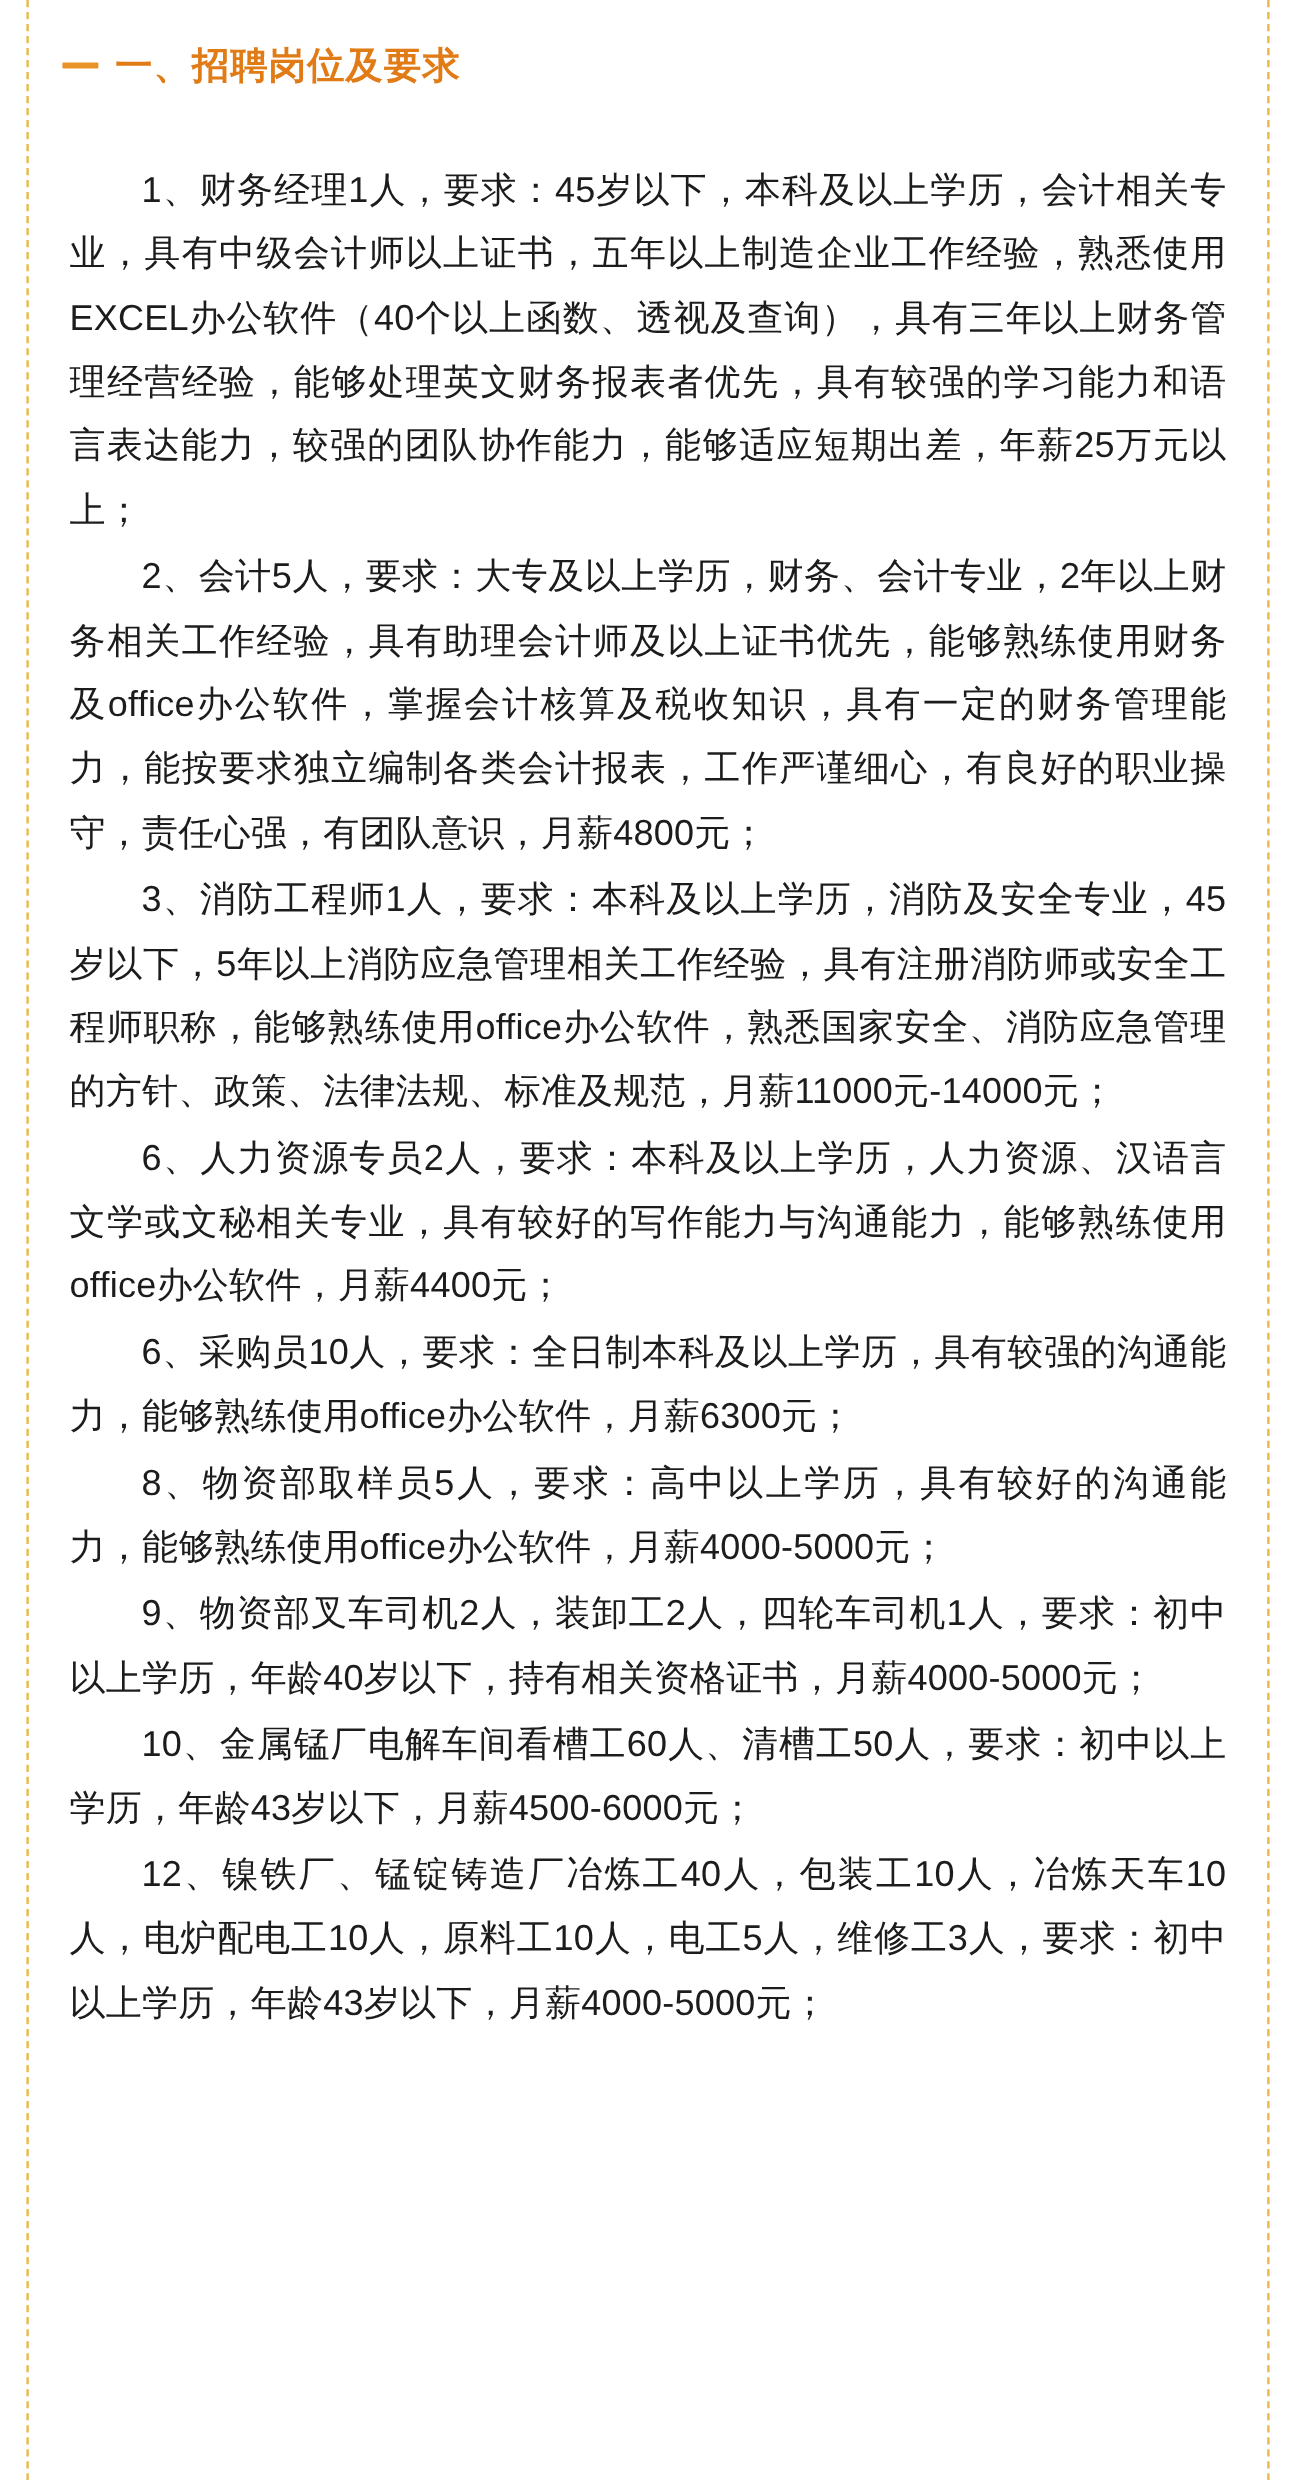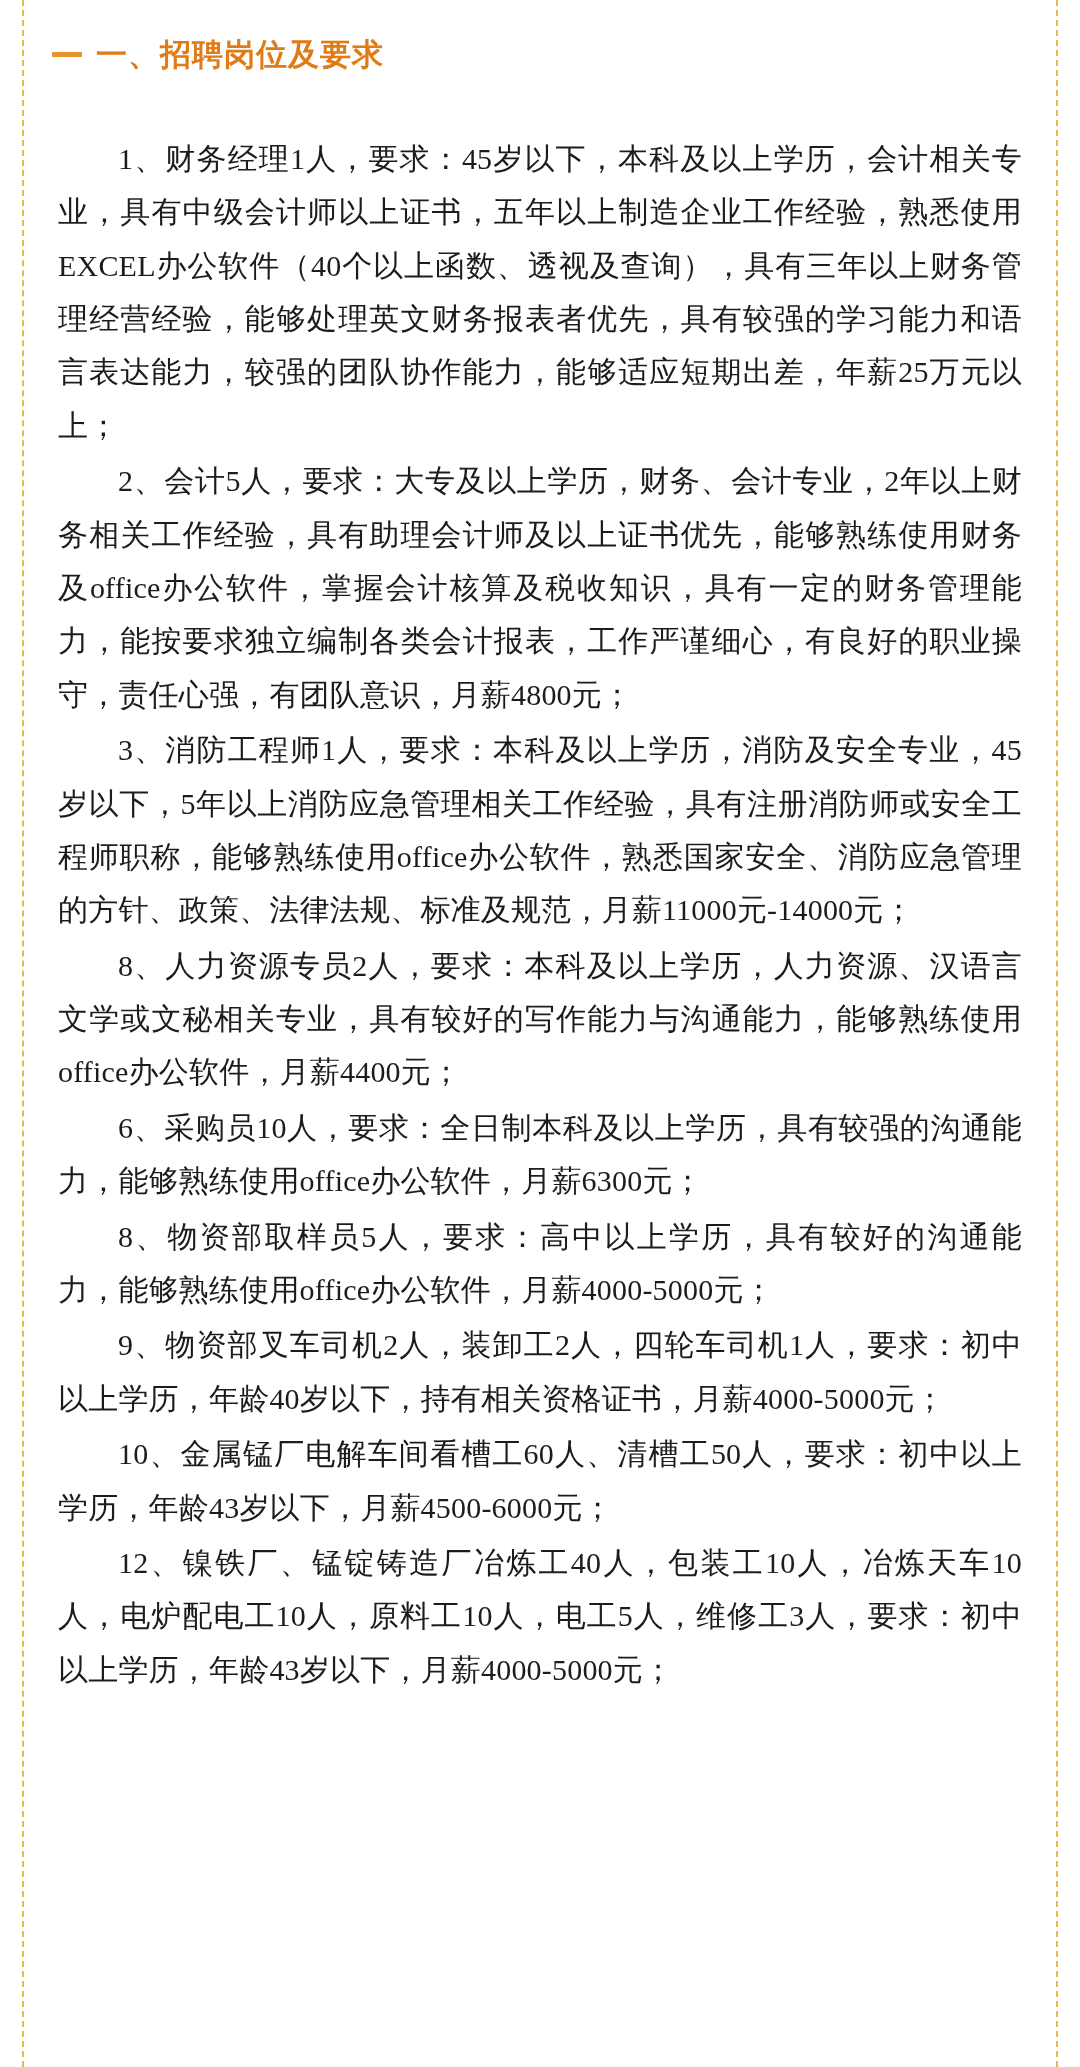--- a/index.html
+++ b/index.html
@@ -13,21 +13,20 @@
     font-family: "Liberation Sans", "DejaVu Sans", sans-serif;
     color: #1a1a1a;
     position: relative;
   }
   .page {
     position: relative;
     width: 1080px;
     min-height: 2067px;
     box-sizing: border-box;
     padding: 0 30px;
-    font-family: Liberation Serif, serif;
   }
   
   .page::before,
   .page::after {
     content: "";
     position: absolute;
     top: 0;
     bottom: 0;
     width: 0;
     border-left: 2px dashed #e8b94a;
@@ -77,21 +76,21 @@
 
   <div class="doc-header">
     <span class="header-bar"></span>
     <h1 class="header-title">一、招聘岗位及要求</h1>
   </div>
 
   <div class="doc-body">
     <p class="para">1、财务经理1人，要求：45岁以下，本科及以上学历，会计相关专业，具有中级会计师以上证书，五年以上制造企业工作经验，熟悉使用EXCEL办公软件（40个以上函数、透视及查询），具有三年以上财务管理经营经验，能够处理英文财务报表者优先，具有较强的学习能力和语言表达能力，较强的团队协作能力，能够适应短期出差，年薪25万元以上；</p>
     <p class="para"> 2、会计5人，要求：大专及以上学历，财务、会计专业，2年以上财务相关工作经验，具有助理会计师及以上证书优先，能够熟练使用财务及office办公软件，掌握会计核算及税收知识，具有一定的财务管理能力，能按要求独立编制各类会计报表，工作严谨细心，有良好的职业操守，责任心强，有团队意识，月薪4800元；</p>
     <p class="para">3、消防工程师1人，要求：本科及以上学历，消防及安全专业，45岁以下，5年以上消防应急管理相关工作经验，具有注册消防师或安全工程师职称，能够熟练使用office办公软件，熟悉国家安全、消防应急管理的方针、政策、法律法规、标准及规范，月薪11000元-14000元；</p>
-    <p class="para">8、人力资源专员2人，要求：本科及以上学历，人力资源、汉语言文学或文秘相关专业，具有较好的写作能力与沟通能力，能够熟练使用office办公软件，月薪4400元；</p>
+    <p class="para">6、人力资源专员2人，要求：本科及以上学历，人力资源、汉语言文学或文秘相关专业，具有较好的写作能力与沟通能力，能够熟练使用office办公软件，月薪4400元；</p>
     <p class="para">6、采购员10人，要求：全日制本科及以上学历，具有较强的沟通能力，能够熟练使用office办公软件，月薪6300元；</p>
     <p class="para">8、物资部取样员5人，要求：高中以上学历，具有较好的沟通能力，能够熟练使用office办公软件，月薪4000-5000元；</p>
     <p class="para">9、物资部叉车司机2人，装卸工2人，四轮车司机1人，要求：初中以上学历，年龄40岁以下，持有相关资格证书，月薪4000-5000元；</p>
     <p class="para">10、金属锰厂电解车间看槽工60人、清槽工50人，要求：初中以上学历，年龄43岁以下，月薪4500-6000元；</p>
     <p class="para">12、镍铁厂、锰锭铸造厂冶炼工40人，包装工10人，冶炼天车10人，电炉配电工10人，原料工10人，电工5人，维修工3人，要求：初中以上学历，年龄43岁以下，月薪4000-5000元；</p>
   </div>
 
 </div>
 
 </body></html>

